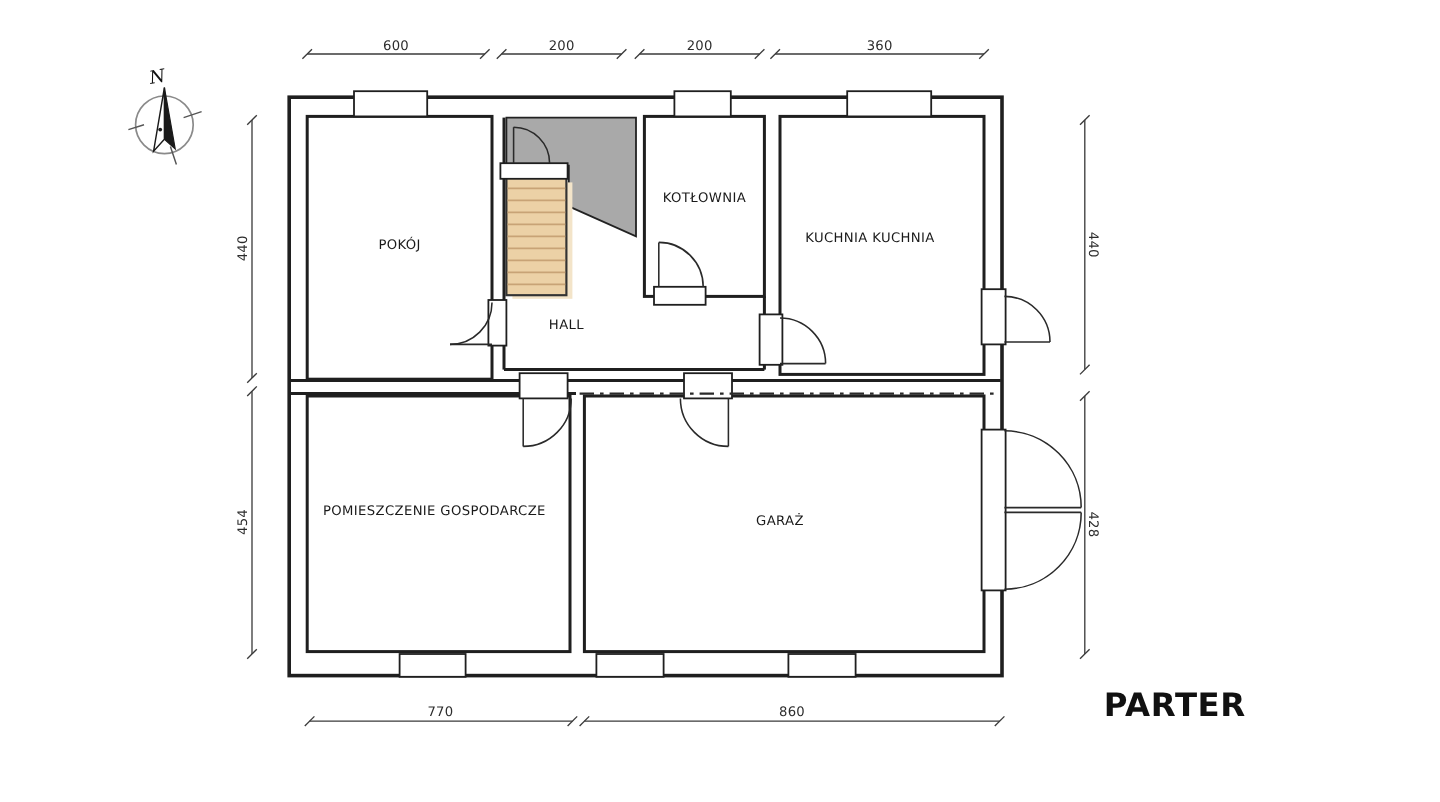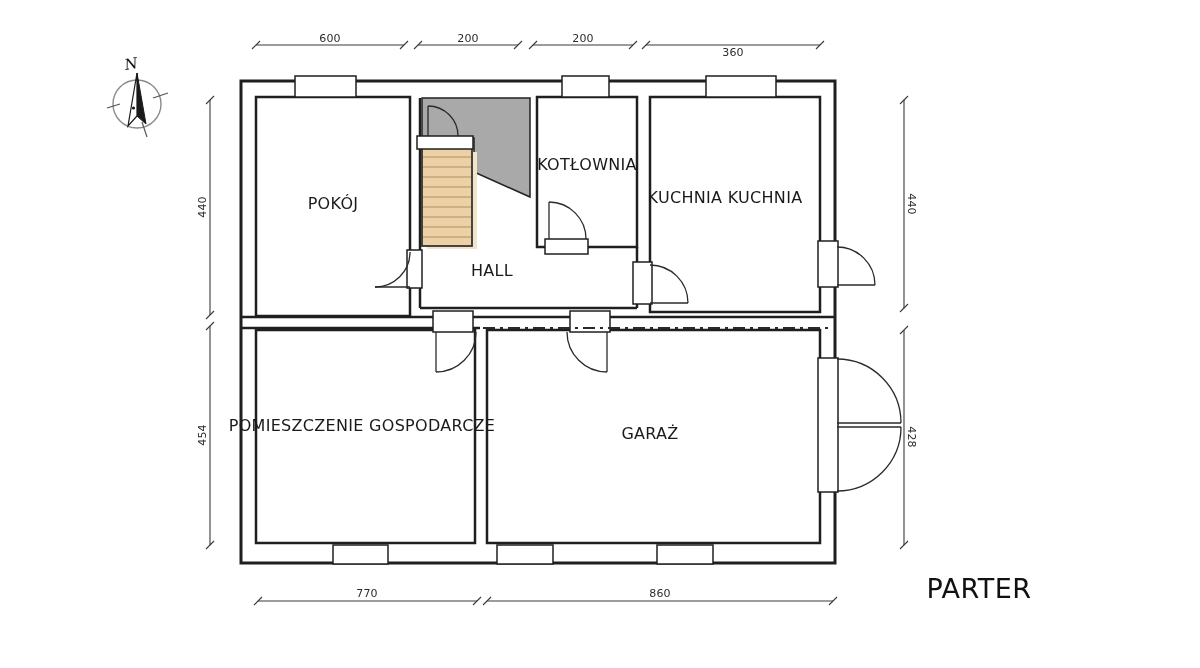--- a/index.html
+++ b/index.html
@@ -7,36 +7,37 @@
     position:relative;
     width:1200px;height:668px;
     background:var(--background,#fff);
     font-family:"DejaVu Sans","Liberation Sans",sans-serif;
     overflow:hidden;
   }
   .canvas svg{position:absolute;left:0;top:0;}
   .lbl{
     position:absolute;
     transform:translate(-50%,-50%);
-    font-size:16px;
+    font-size:11px;
     color:#1a1a1a;
     letter-spacing:.3px;
     white-space:nowrap;
     line-height:1;
   }
   .lbl.rot-ccw{transform:translate(-50%,-50%) rotate(-90deg);}
   .lbl.rot-cw{transform:translate(-50%,-50%) rotate(90deg);}
   .dim{font-size:11px;color:#2c2c2c;letter-spacing:.2px;}
   .plan-title{
     position:absolute;
     transform:translate(-50%,-50%);
     font-size:27px;
     color:#111;
     letter-spacing:.5px;
     white-space:nowrap;
+    font-weight:bold;
   }
   .compass-n{
     position:absolute;
     transform:translate(-50%,-50%) rotate(-10deg);
     font-family:"DejaVu Serif","Liberation Serif",serif;
     font-style:italic;
     font-size:15px;
     color:#111;
   }
   
@@ -187,28 +188,28 @@
       <line x1="483" y1="605" x2="491" y2="597" class="dimline"></line>
         <line x1="829" y1="605" x2="837" y2="597" class="dimline"></line>
     </g>
   </svg>
 
   <div class="compass-n" style="left:131px;top:64px">N</div>
 
   <div class="lbl" style="left:333px;top:204px">POKÓJ</div>
   <div class="lbl" style="left:587px;top:165px">KOTŁOWNIA</div>
   <div class="lbl" style="left:725px;top:198px">KUCHNIA KUCHNIA</div>
-  <div class="lbl" style="left:492px;top:271px">HALL</div>
+  <div class="lbl" style="left:472px;top:271px">HALL</div>
   <div class="lbl" style="left:362px;top:426px">POMIESZCZENIE GOSPODARCZE</div>
   <div class="lbl" style="left:650px;top:434px">GARAŻ</div>
 
   <div class="lbl dim" style="left:330px;top:38px">600</div>
   <div class="lbl dim" style="left:468px;top:38px">200</div>
   <div class="lbl dim" style="left:583px;top:38px">200</div>
-  <div class="lbl dim" style="left:733px;top:52px">360</div>
+  <div class="lbl dim" style="left:733px;top:38px">360</div>
 
   <div class="lbl dim rot-ccw" style="left:202px;top:207px">440</div>
   <div class="lbl dim rot-ccw" style="left:202px;top:435px">454</div>
 
   <div class="lbl dim rot-cw" style="left:911px;top:204px">440</div>
   <div class="lbl dim rot-cw" style="left:911px;top:437px">428</div>
 
   <div class="lbl dim" style="left:367px;top:593px">770</div>
   <div class="lbl dim" style="left:660px;top:593px">860</div>
 

